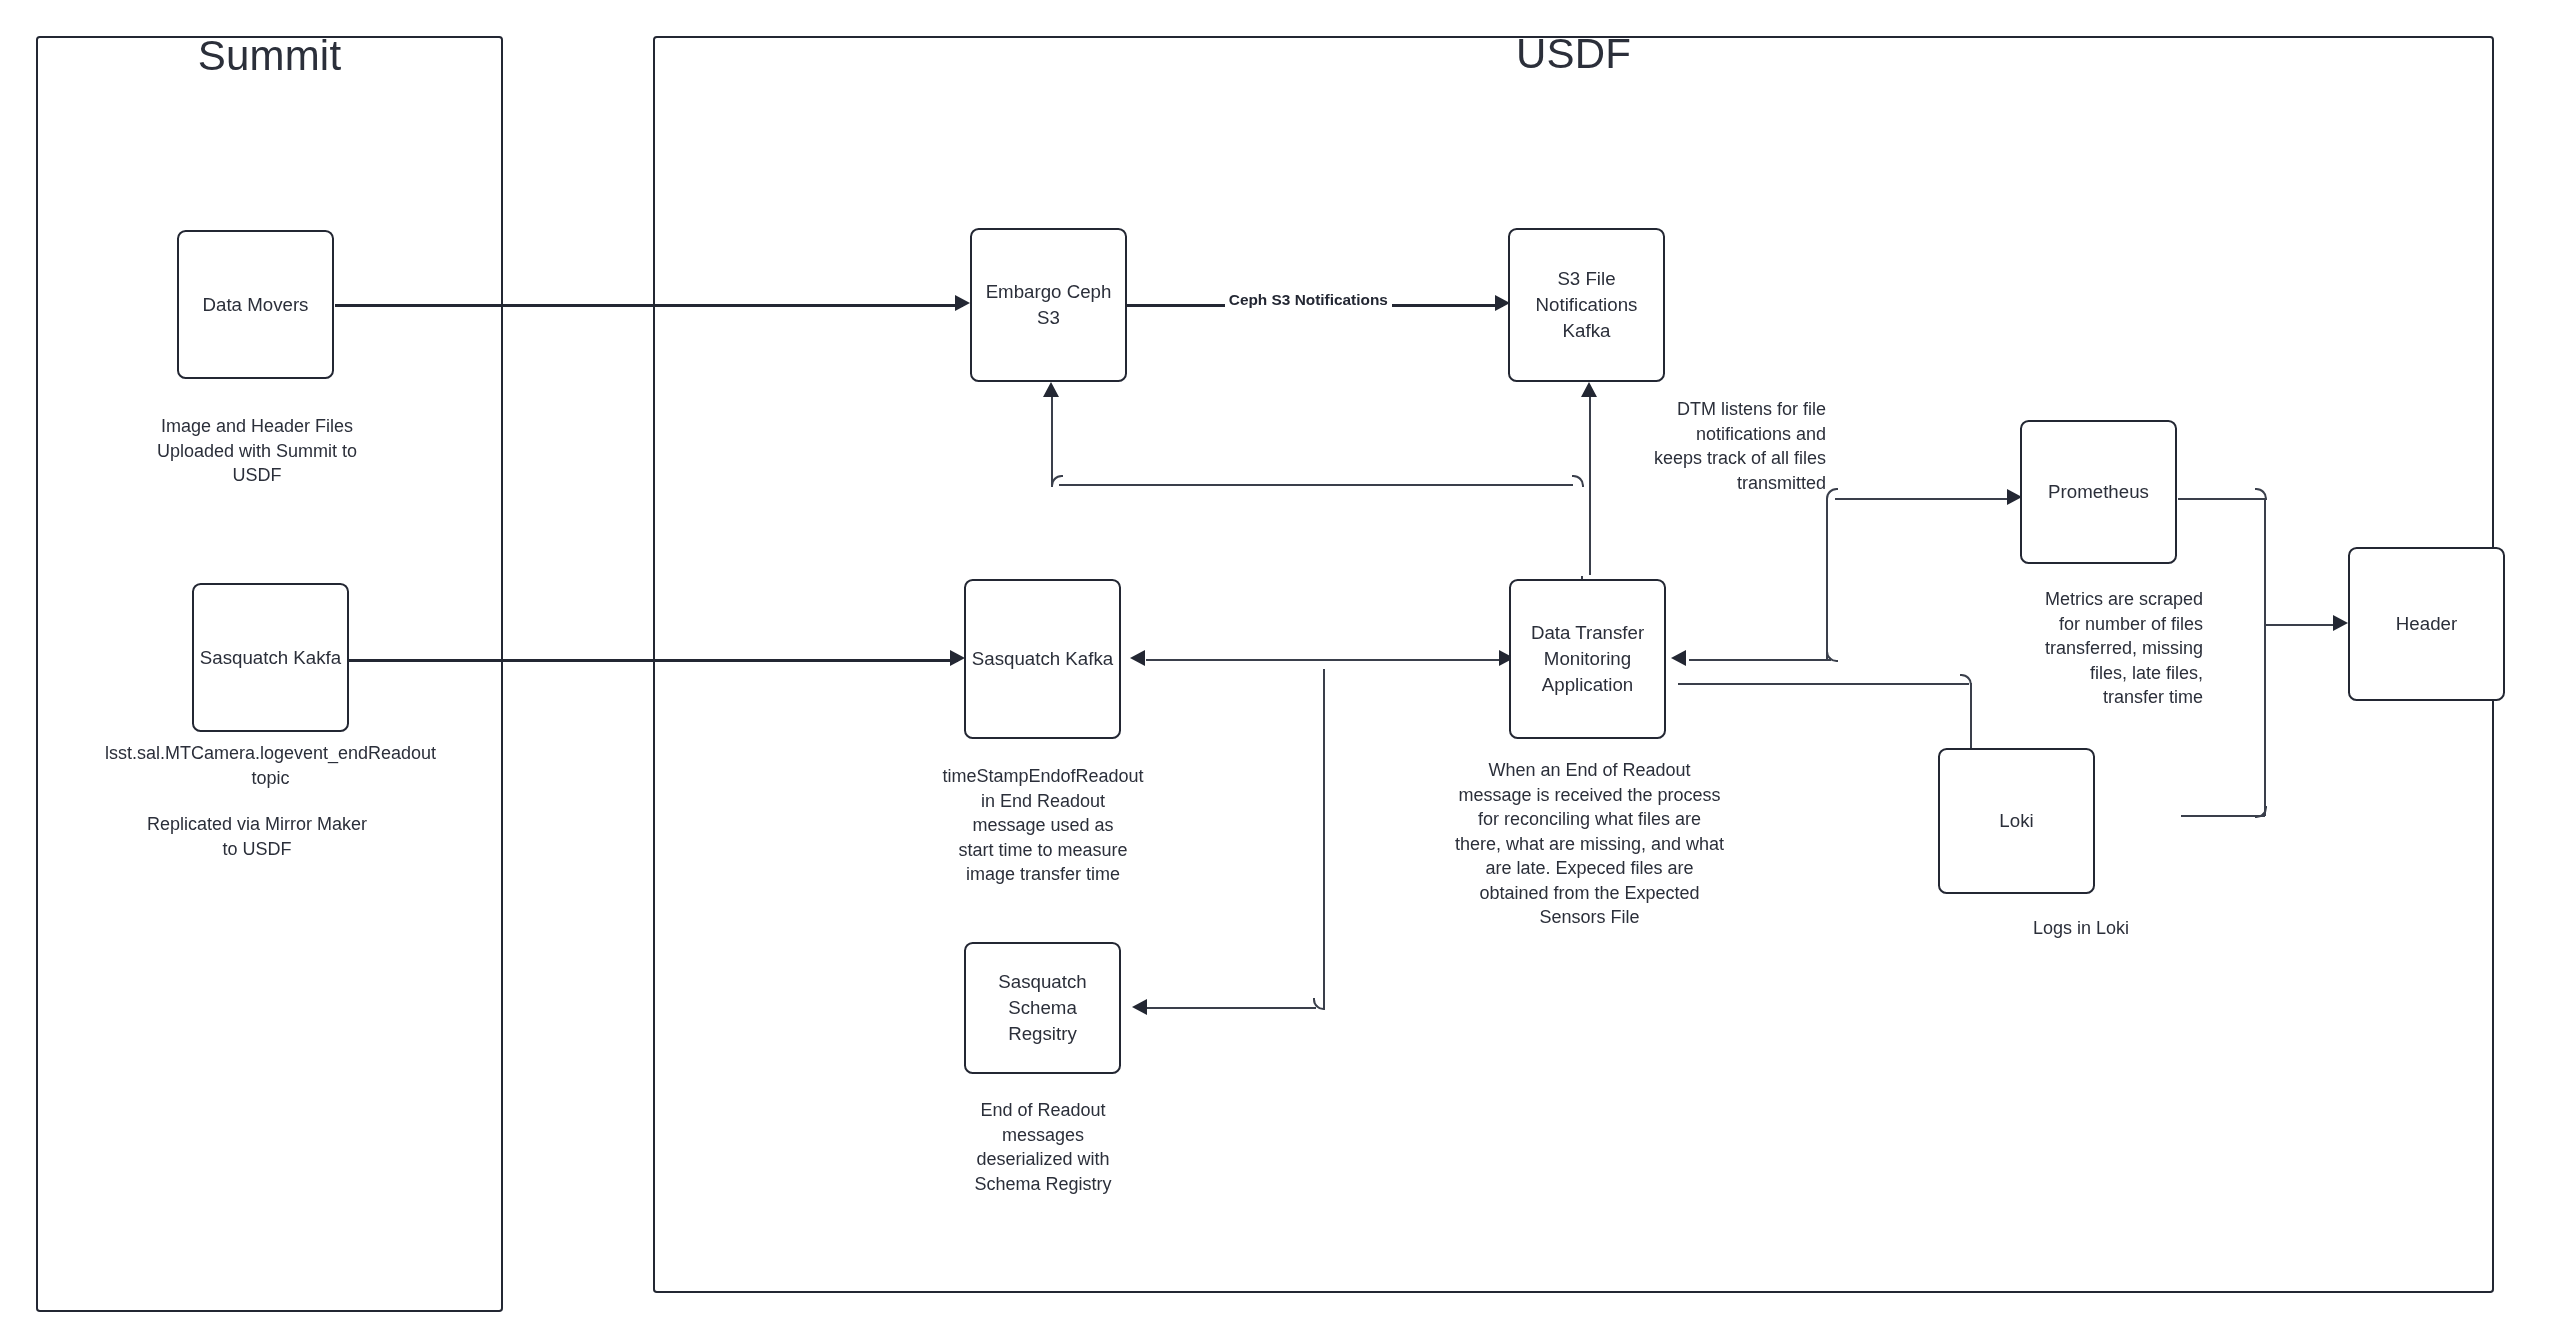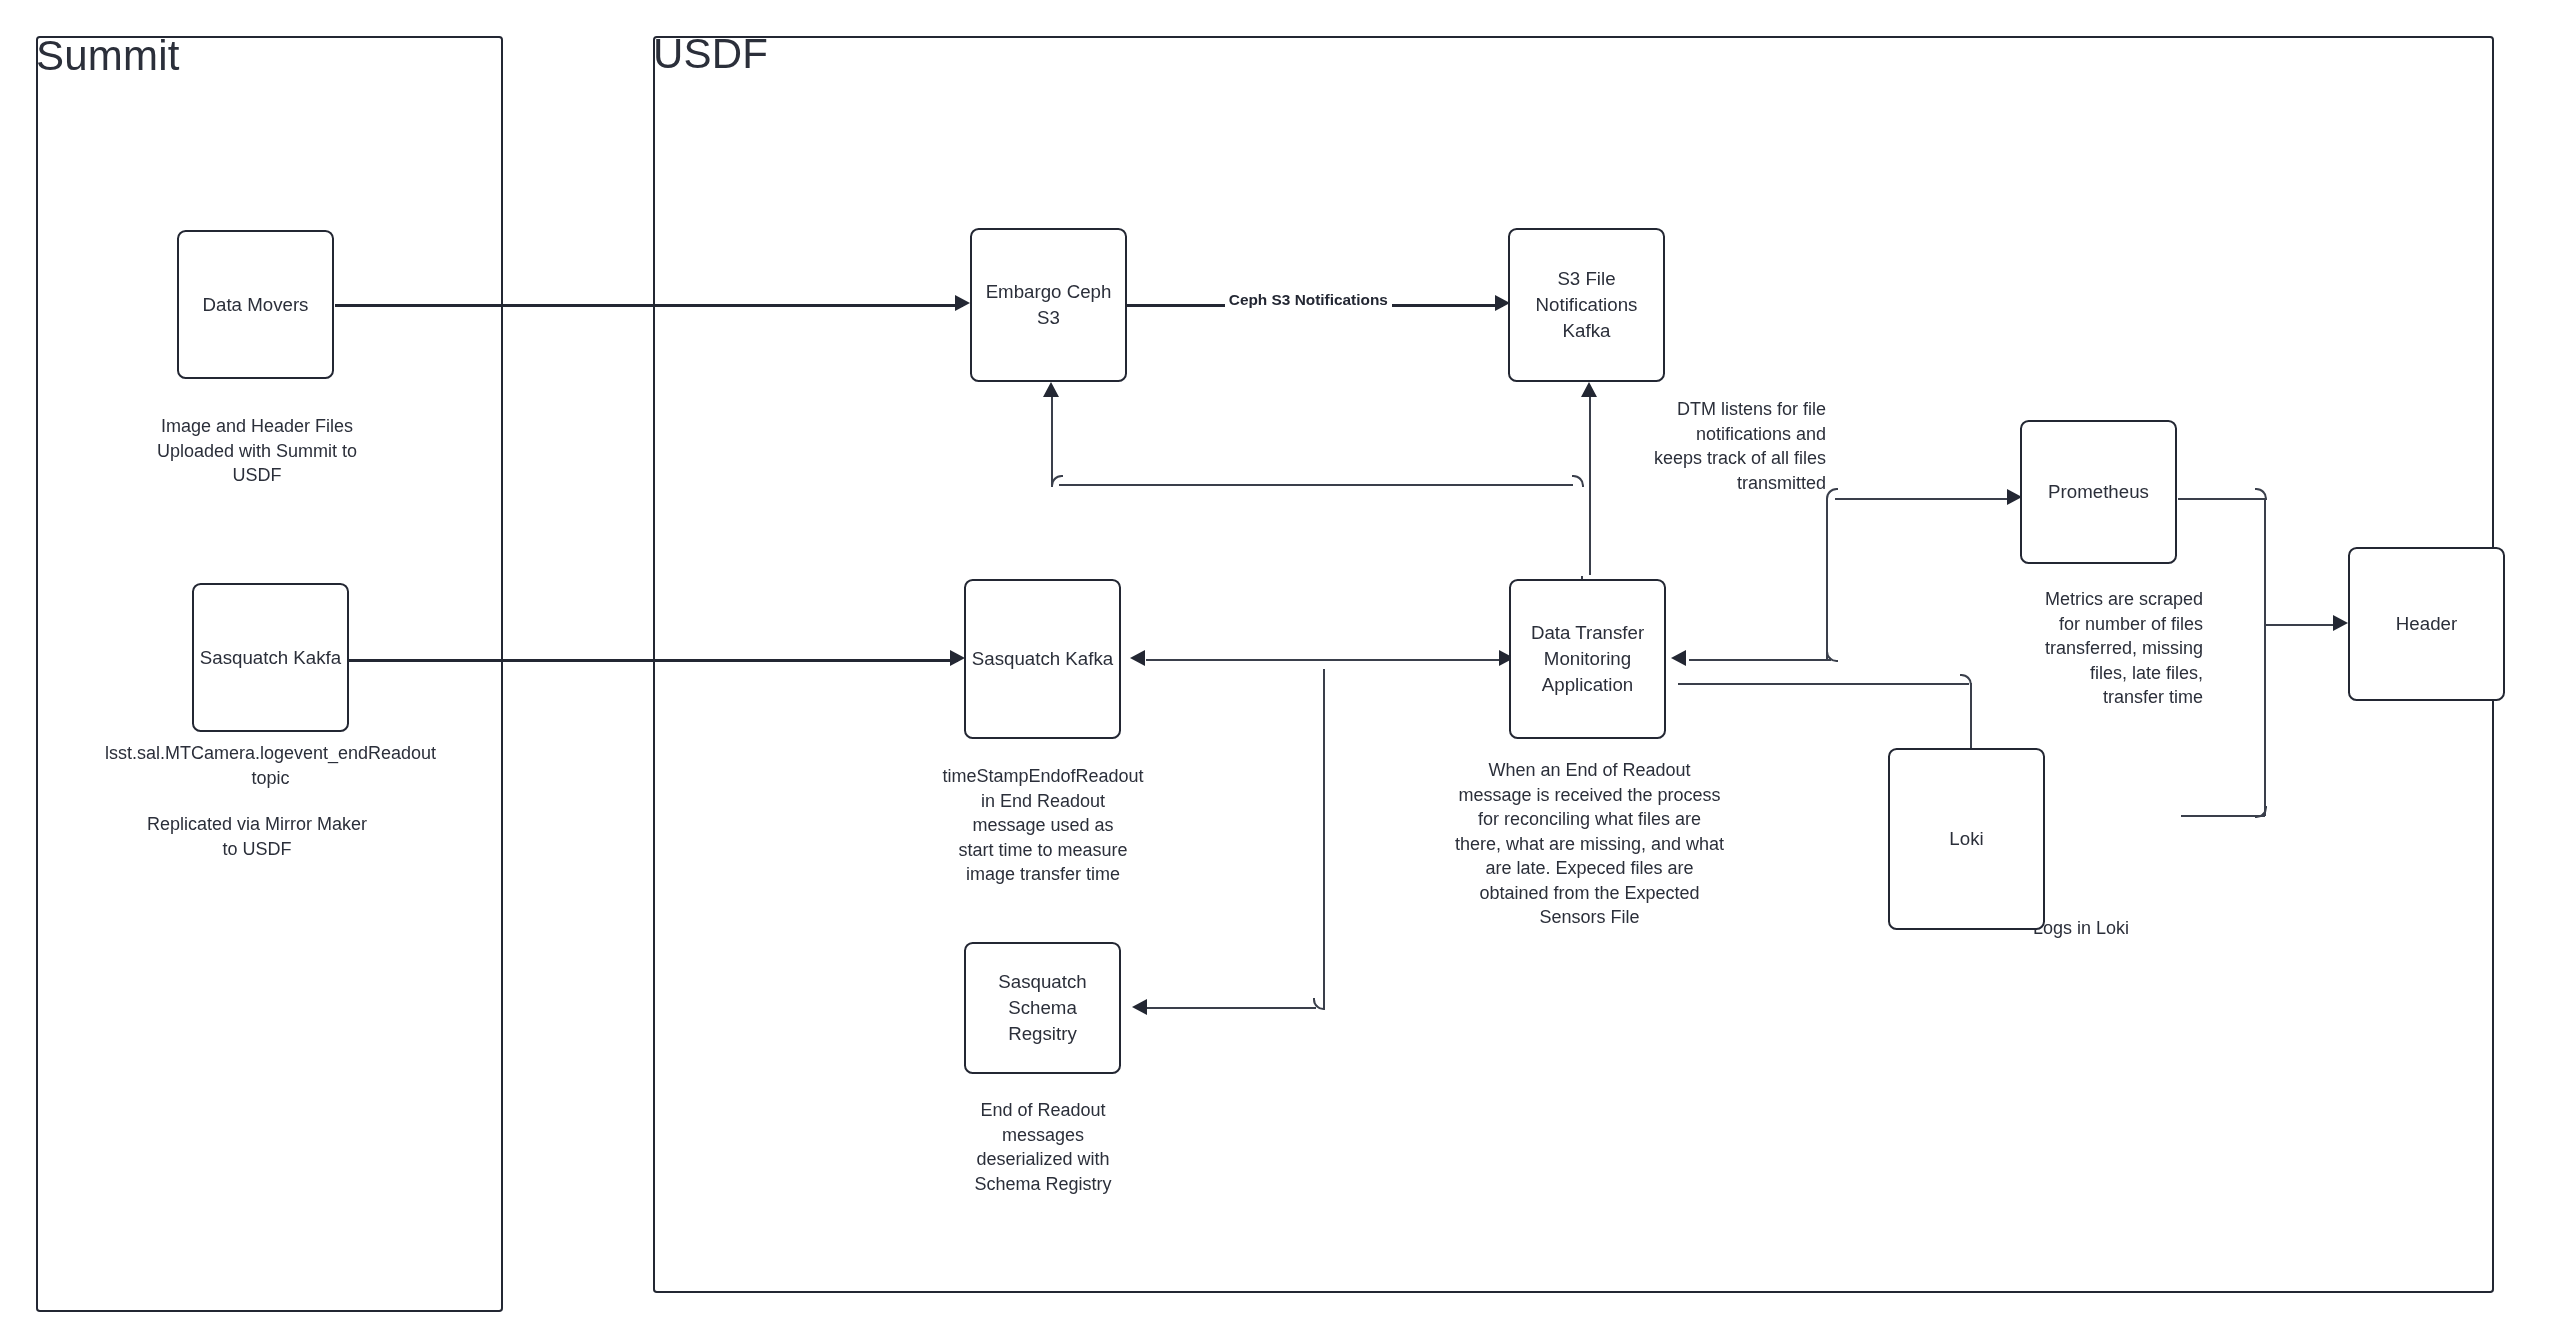--- a/index.html
+++ b/index.html
@@ -21,20 +21,21 @@
     position:absolute;
     border:2.1px solid #232733;
     border-radius:3.8px;
     background:#ffffff;
     box-sizing:border-box;
   }
   .lane-title{
     position:absolute;
     left:0;
     right:0;
+    text-align:center;
     font-size:42px;
     line-height:50px;
     font-weight:400;
     color:#2b2f3a;
     letter-spacing:0.2px;
     white-space:nowrap;
   }
   
   .node{
     position:absolute;
@@ -226,19 +227,19 @@
 deserialized with
 Schema Registry</div>
 
   <div class="node" style="left:2020px; top:420px; width:157px; height:144px;">Prometheus</div>
   <div class="note left" style="left:1997px; top:587px; width:206px;">Metrics are scraped
 for number of files
 transferred, missing
 files, late files,
 transfer time</div>
 
-  <div class="node" style="left:1888px; top:748px; width:157px; height:182px;">Loki</div>
+  <div class="node" style="left:1938px; top:748px; width:157px; height:146px;">Loki</div>
   <div class="note" style="left:1997px; top:916px; width:168px;">Logs in Loki</div>
 
   <div class="node" style="left:2348px; top:547px; width:157px; height:154px;">Header</div>
 
 </div>
 
 
 </body></html>

